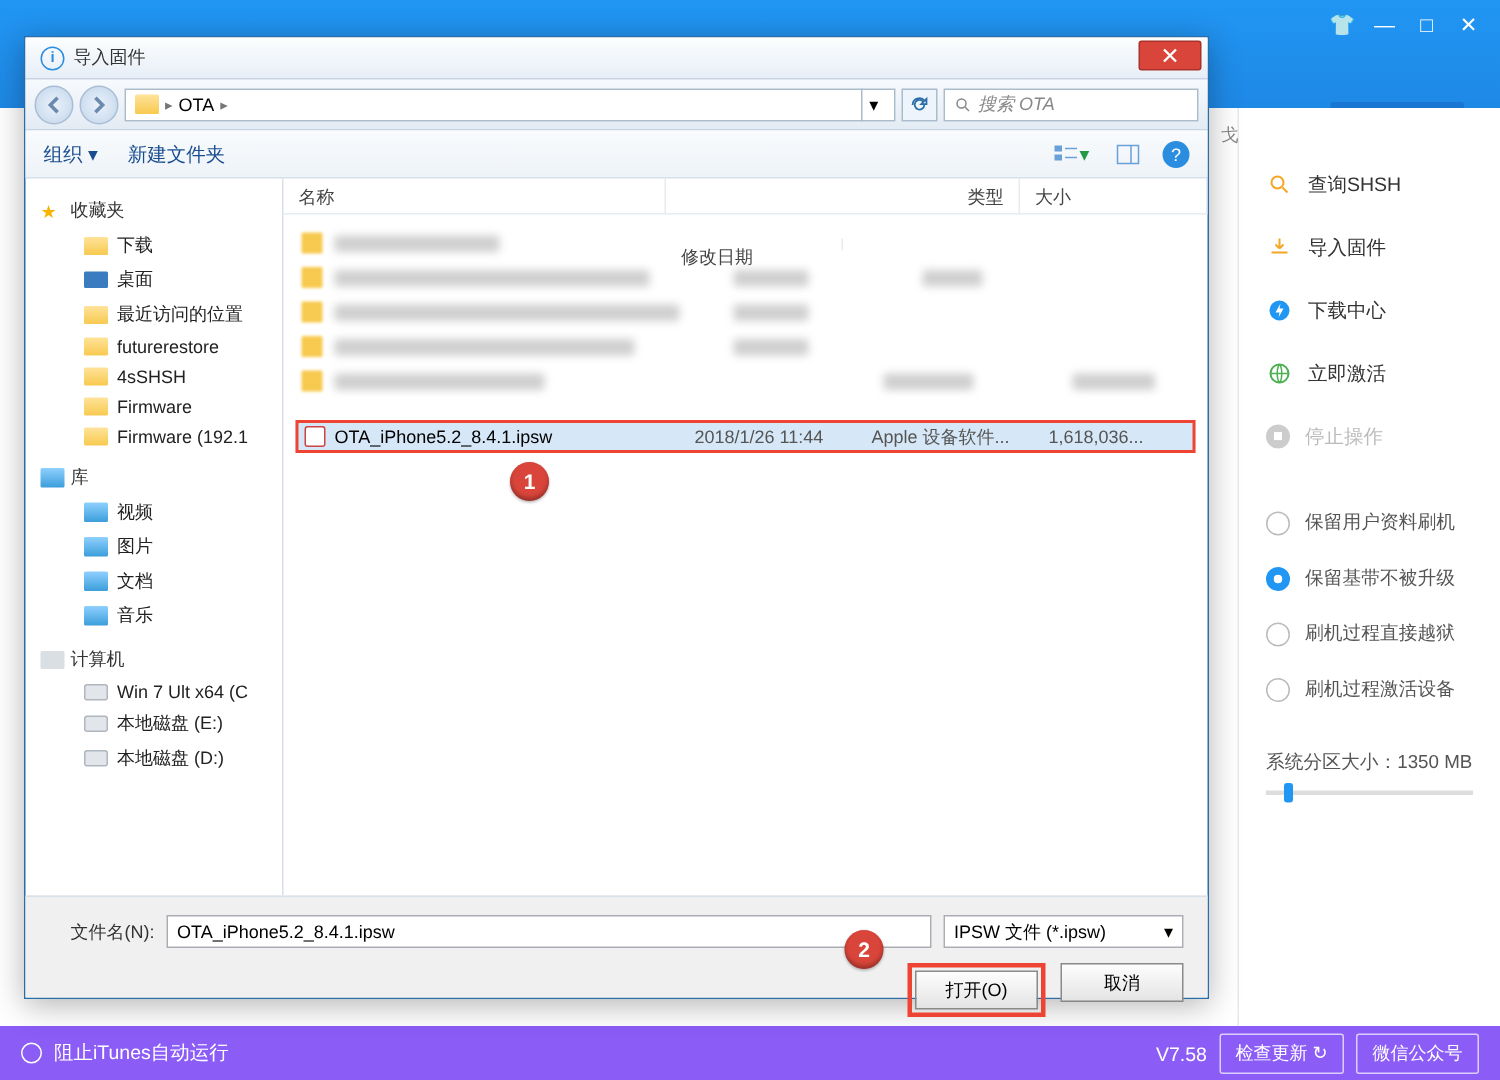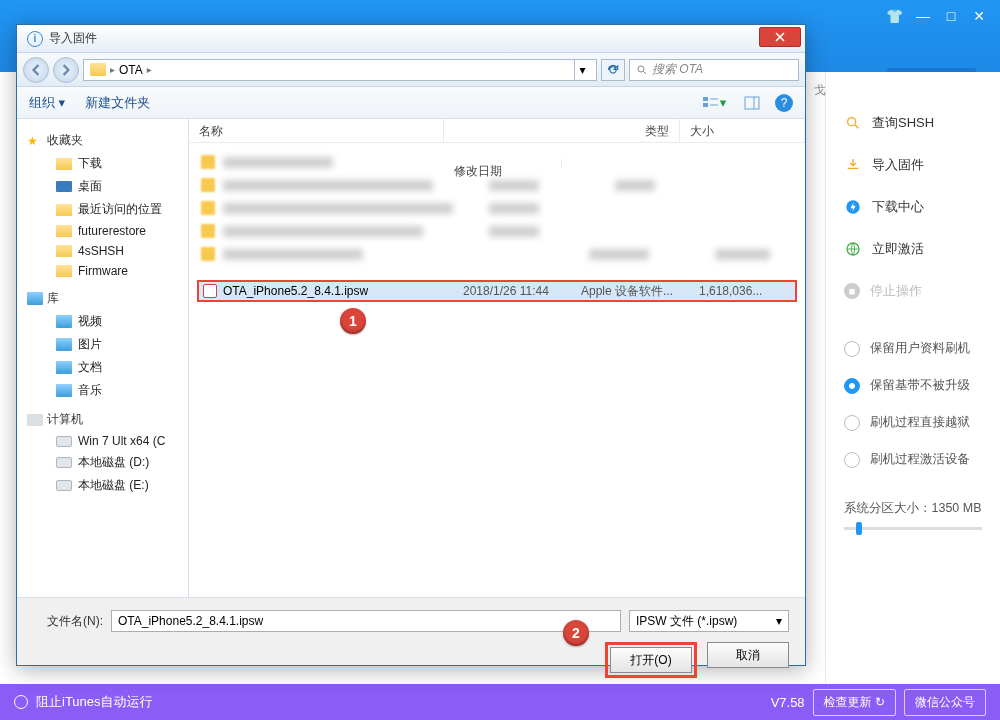--- a/index.html
+++ b/index.html
@@ -281,20 +281,24 @@
             <span>futurerestore</span>
           </div>
         <div class="tree-item">
             <span class="ico ico-folder"></span>
             <span>4sSHSH</span>
           </div>
         <div class="tree-item">
             <span class="ico ico-folder"></span>
             <span>Firmware</span>
           </div>
+        <div class="tree-item">
+            <span class="ico ico-folder"></span>
+            <span>Firmware (192.1</span>
+          </div>
       </div>
       <div class="tree-group">
         <div class="tree-head">
             <span class="ico ico-lib"></span>
             <span>库</span>
           </div>
         <div class="tree-item">
             <span class="ico ico-lib"></span>
             <span>视频</span>
           </div>
@@ -315,25 +319,25 @@
         <div class="tree-head">
             <span class="ico ico-pc"></span>
             <span>计算机</span>
           </div>
         <div class="tree-item">
             <span class="ico ico-drive"></span>
             <span>Win 7 Ult x64 (C</span>
           </div>
         <div class="tree-item">
             <span class="ico ico-drive"></span>
+            <span>本地磁盘 (E:)</span>
+          </div>
+        <div class="tree-item">
+            <span class="ico ico-drive"></span>
             <span>本地磁盘 (D:)</span>
-          </div>
-        <div class="tree-item">
-            <span class="ico ico-drive"></span>
-            <span>本地磁盘 (E:)</span>
           </div>
       </div>
     </div>
 
     <div class="filelist">
       <div class="list-head">
         <div class="lh lh-name">名称</div>
         <div class="lh lh-date">修改日期</div>
         <div class="lh lh-type">类型</div>
         <div class="lh lh-size">大小</div>

